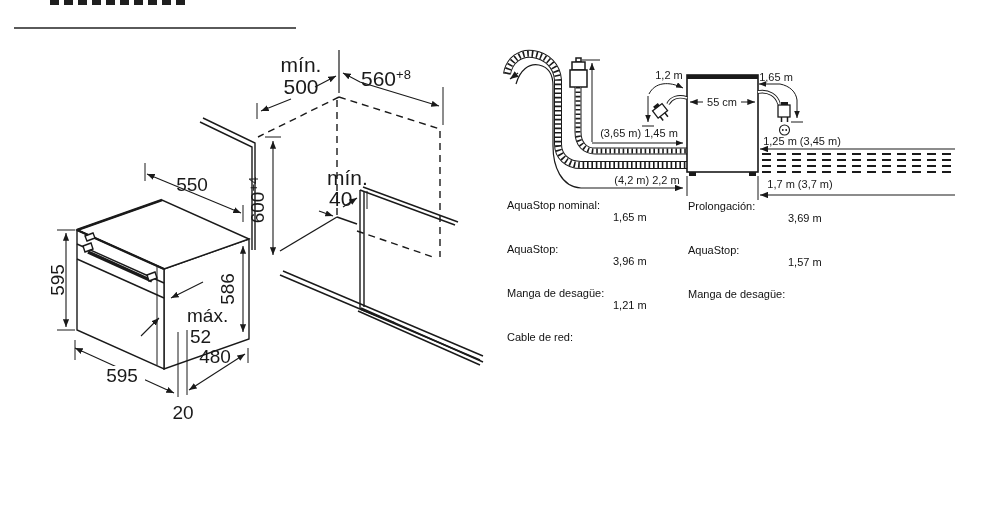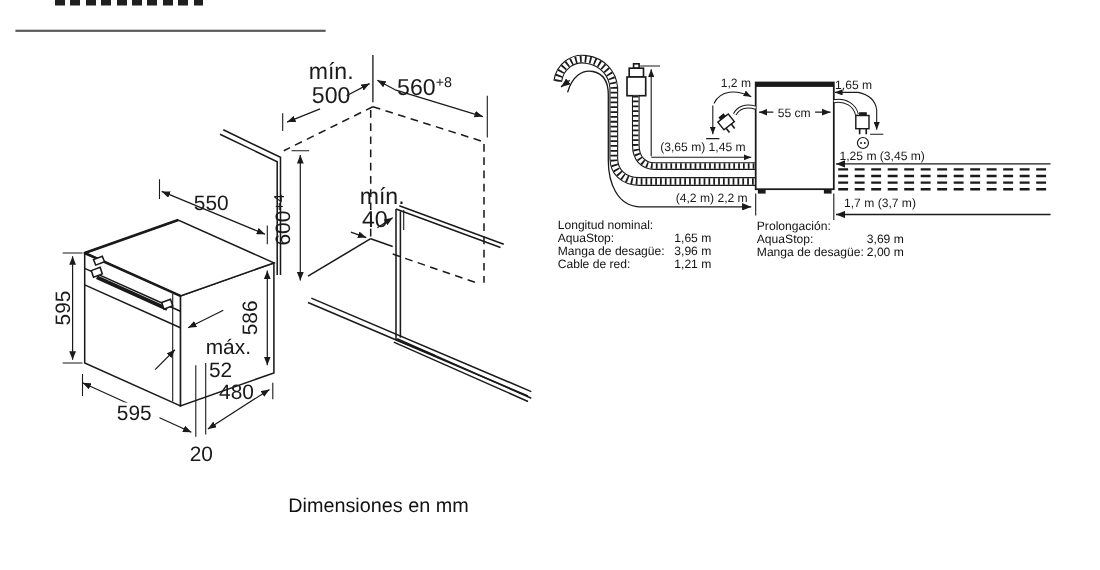--- a/index.html
+++ b/index.html
@@ -11,21 +11,21 @@
   .caption{position:absolute;left:262px;top:449px;font-size:18px;color:#111;}
   svg text{fill:#1a1a1a;font-family:"Liberation Sans",sans-serif;}
   .dim-t{font-size:19px;}
   .dim-l{font-size:21px;}
   .sup{font-size:13px;}
   .rlab{font-size:11px;}
   .notes{position:absolute;left:507px;top:199px;width:340px;font-size:11px;line-height:12.2px;color:#111;}
   .ncol{position:absolute;top:0;left:0;}
   .ncol2{position:absolute;top:1px;left:181px;}
   .nrow{display:flex;}
-  .nlab{display:inline-block;width:106px;}
+  .nlab{display:inline-block;width:106px;margin-top:32px;}
   .ncol2 .nlab{width:100px;}
   line,path,polyline{vector-effect:none;}
 </style>
 </head>
 <body>
 
 <div class="page">
 
   <div class="heading-frag"></div>
   <div class="rule"></div>
@@ -150,21 +150,20 @@
       <g>
         <text class="dim-l" x="272" y="140" stroke="none" fill="#1a1a1a">mín.</text>
         <text class="dim-l" x="274" y="161" stroke="none" fill="#1a1a1a">40</text>
         <path d="M312,146 V164" stroke-width="1"></path>
         <path d="M264,166 L278,171" marker-end="url(#ah)" stroke-width="1.1"></path>
         <path d="M288,162 L302,153" marker-end="url(#ah)" stroke-width="1.1"></path>
       </g>
     </g>
   </svg>
 
-  <div class="caption">Dimensiones en mm</div>
 
   <svg style="position:absolute;left:497px;top:48px;" width="470" height="160" viewBox="0 0 470 160">
     <defs>
       <marker id="ah2" viewBox="0 0 7 5.6" refX="7" refY="2.8" markerWidth="7" markerHeight="5.6" orient="auto-start-reverse">
           <path d="M0,0 L7,2.8 L0,5.6 z" fill="#1a1a1a"></path>
         </marker>
       <path id="hoseBig" d="M10,26 C12,12 24,4 36,6 C50,8 60,18 61,32 V96 C61,108 70,117 84,117 H190"></path>
       <path id="hoseAq" d="M81,39 V84 C81,96 88,103 98,103 H190"></path>
     </defs>
     <g stroke="#1a1a1a" fill="none" stroke-width="1.2">
@@ -256,21 +255,21 @@
       <g>
         <path d="M263,147 H458" marker-start="url(#ah2)" stroke-width="1.2"></path>
         <text class="rlab" x="303" y="140" text-anchor="middle" stroke="none" fill="#1a1a1a">1,7 m (3,7 m)</text>
       </g>
     </g>
   </svg>
 
   <div class="notes">
     <div class="ncol">
       <div></div>
-      <div style="position:absolute;top:0;">Longitud nominal:</div>
+      <div style="position:absolute;top:0;">AquaStop nominal:</div>
       <div style="height:12px;"></div>
       <div class="nrow">
         <span class="nlab">AquaStop:</span>
         <span>1,65 m</span>
       </div>
       <div class="nrow">
         <span class="nlab">Manga de desagüe:</span>
         <span>3,96 m</span>
       </div>
       <div class="nrow">
@@ -279,18 +278,18 @@
       </div>
     </div>
     <div class="ncol2">
       <div>Prolongación:</div>
       <div class="nrow">
         <span class="nlab">AquaStop:</span>
         <span>3,69 m</span>
       </div>
       <div class="nrow">
         <span class="nlab">Manga de desagüe:</span>
-        <span>2,00 m</span>
+        <span>1,57 m</span>
       </div>
     </div>
   </div>
 
 </div>
 
 </body></html>

